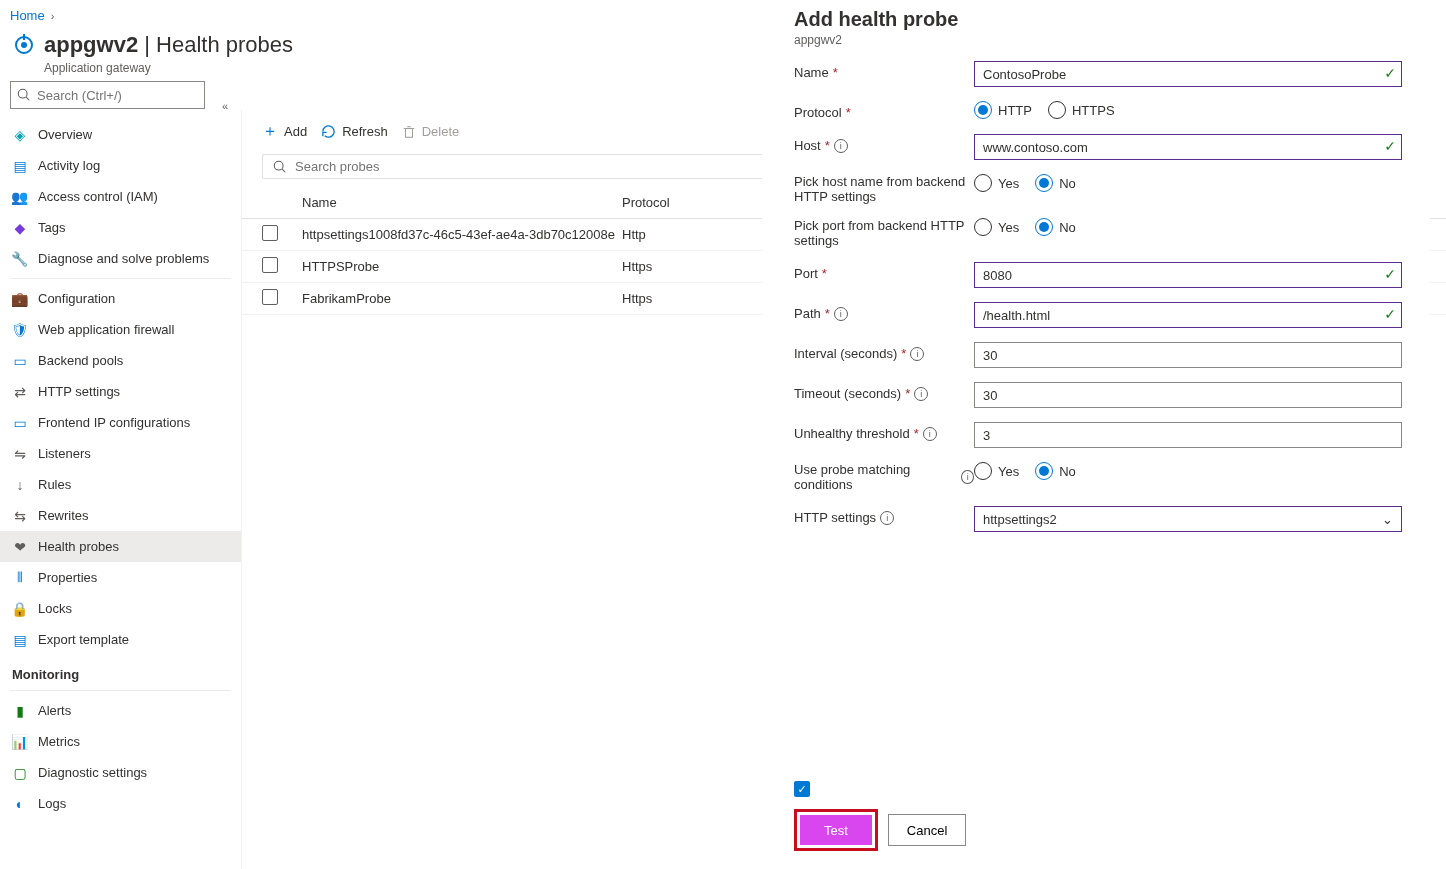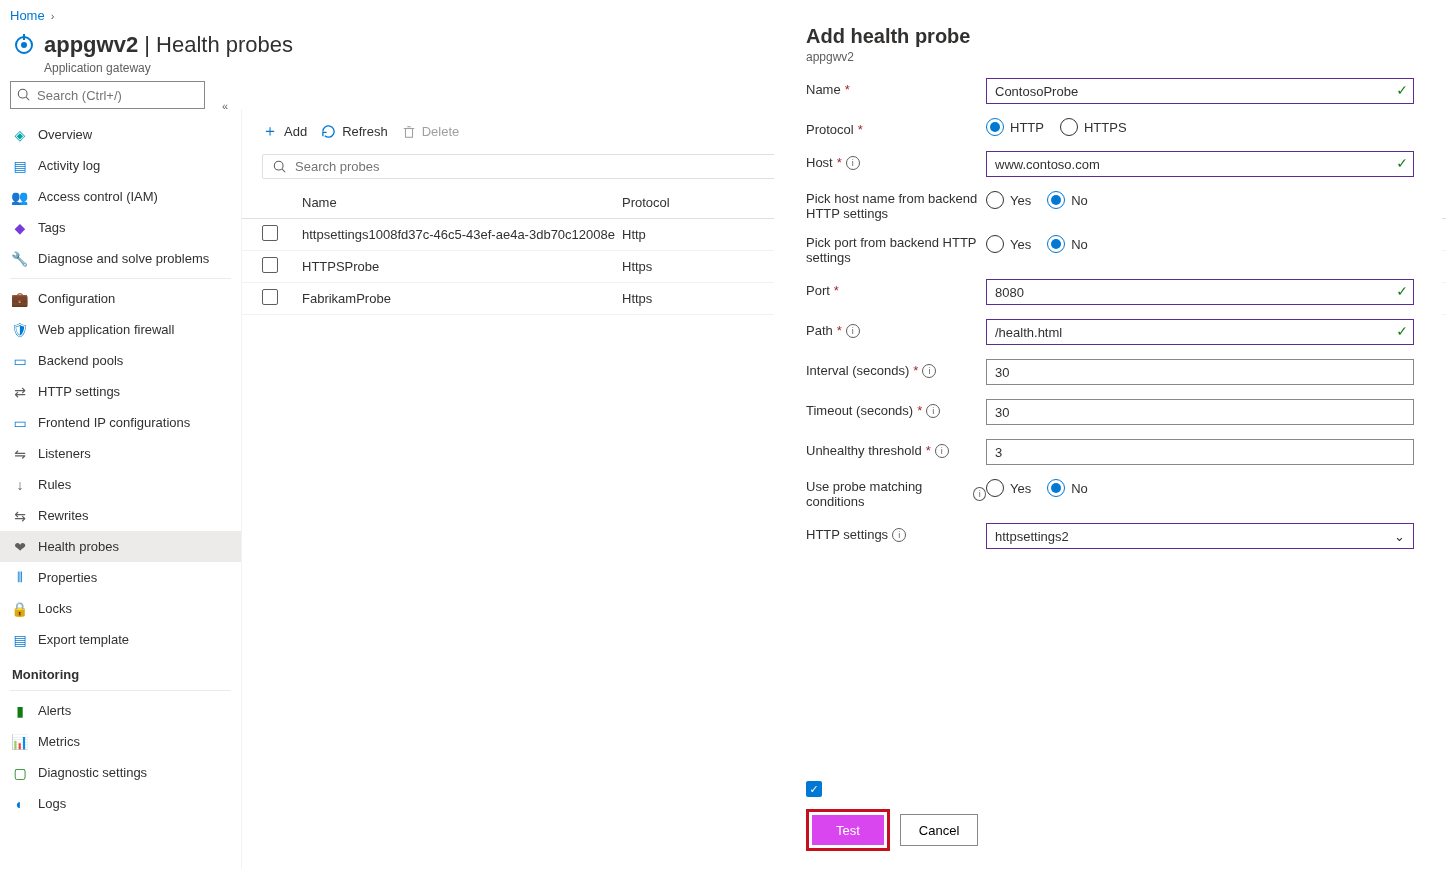--- a/index.html
+++ b/index.html
@@ -31,21 +31,21 @@
   .probe-search{margin:4px 20px 0 20px;border:1px solid #e1dfdd;border-radius:2px;display:flex;align-items:center;padding:4px 10px;color:#605e5c;}
   .probe-search input{border:none;outline:none;flex:1;font-size:13px;}
   .table{margin:8px 0 0 0;}
   .thead{display:flex;padding:8px 20px;border-bottom:1px solid #e1dfdd;font-weight:400;color:#323130;}
   .col-chk{width:40px;}
   .col-name{width:320px;}
   .col-proto{flex:1;}
   .trow{display:flex;align-items:center;padding:6px 20px;border-bottom:1px solid #f3f2f1;}
   .chk{width:16px;height:16px;border:1px solid #605e5c;border-radius:2px;display:inline-block;}
   
-  .panel{position:absolute;right:4px;top:0;height:100%;width:668px;background:#fff;padding:25px 28px 0 32px;display:flex;flex-direction:column;}
+  .panel{position:absolute;right:16px;top:0;height:100%;width:668px;background:#fff;padding:8px 28px 0 32px;display:flex;flex-direction:column;}
   .panel h2{font-size:20px;font-weight:600;margin-bottom:2px;}
   .panel .sub{color:#605e5c;font-size:12px;margin-bottom:14px;}
   .form-row{display:flex;align-items:flex-start;margin-bottom:14px;}
   .form-label{width:180px;font-size:13px;color:#323130;display:flex;align-items:center;gap:4px;padding-top:4px;}
   .req{color:#a4262c;}
   .info{display:inline-flex;width:14px;height:14px;border:1px solid #605e5c;border-radius:50%;align-items:center;justify-content:center;font-size:9px;color:#605e5c;}
   .form-ctrl{flex:1;}
   .txt{width:100%;height:26px;border:1px solid #8a8886;padding:0 8px;font-size:13px;outline:none;color:#323130;}
   .txt.valid{border-color:#5c2d91;}
   .txt-wrap{position:relative;}

